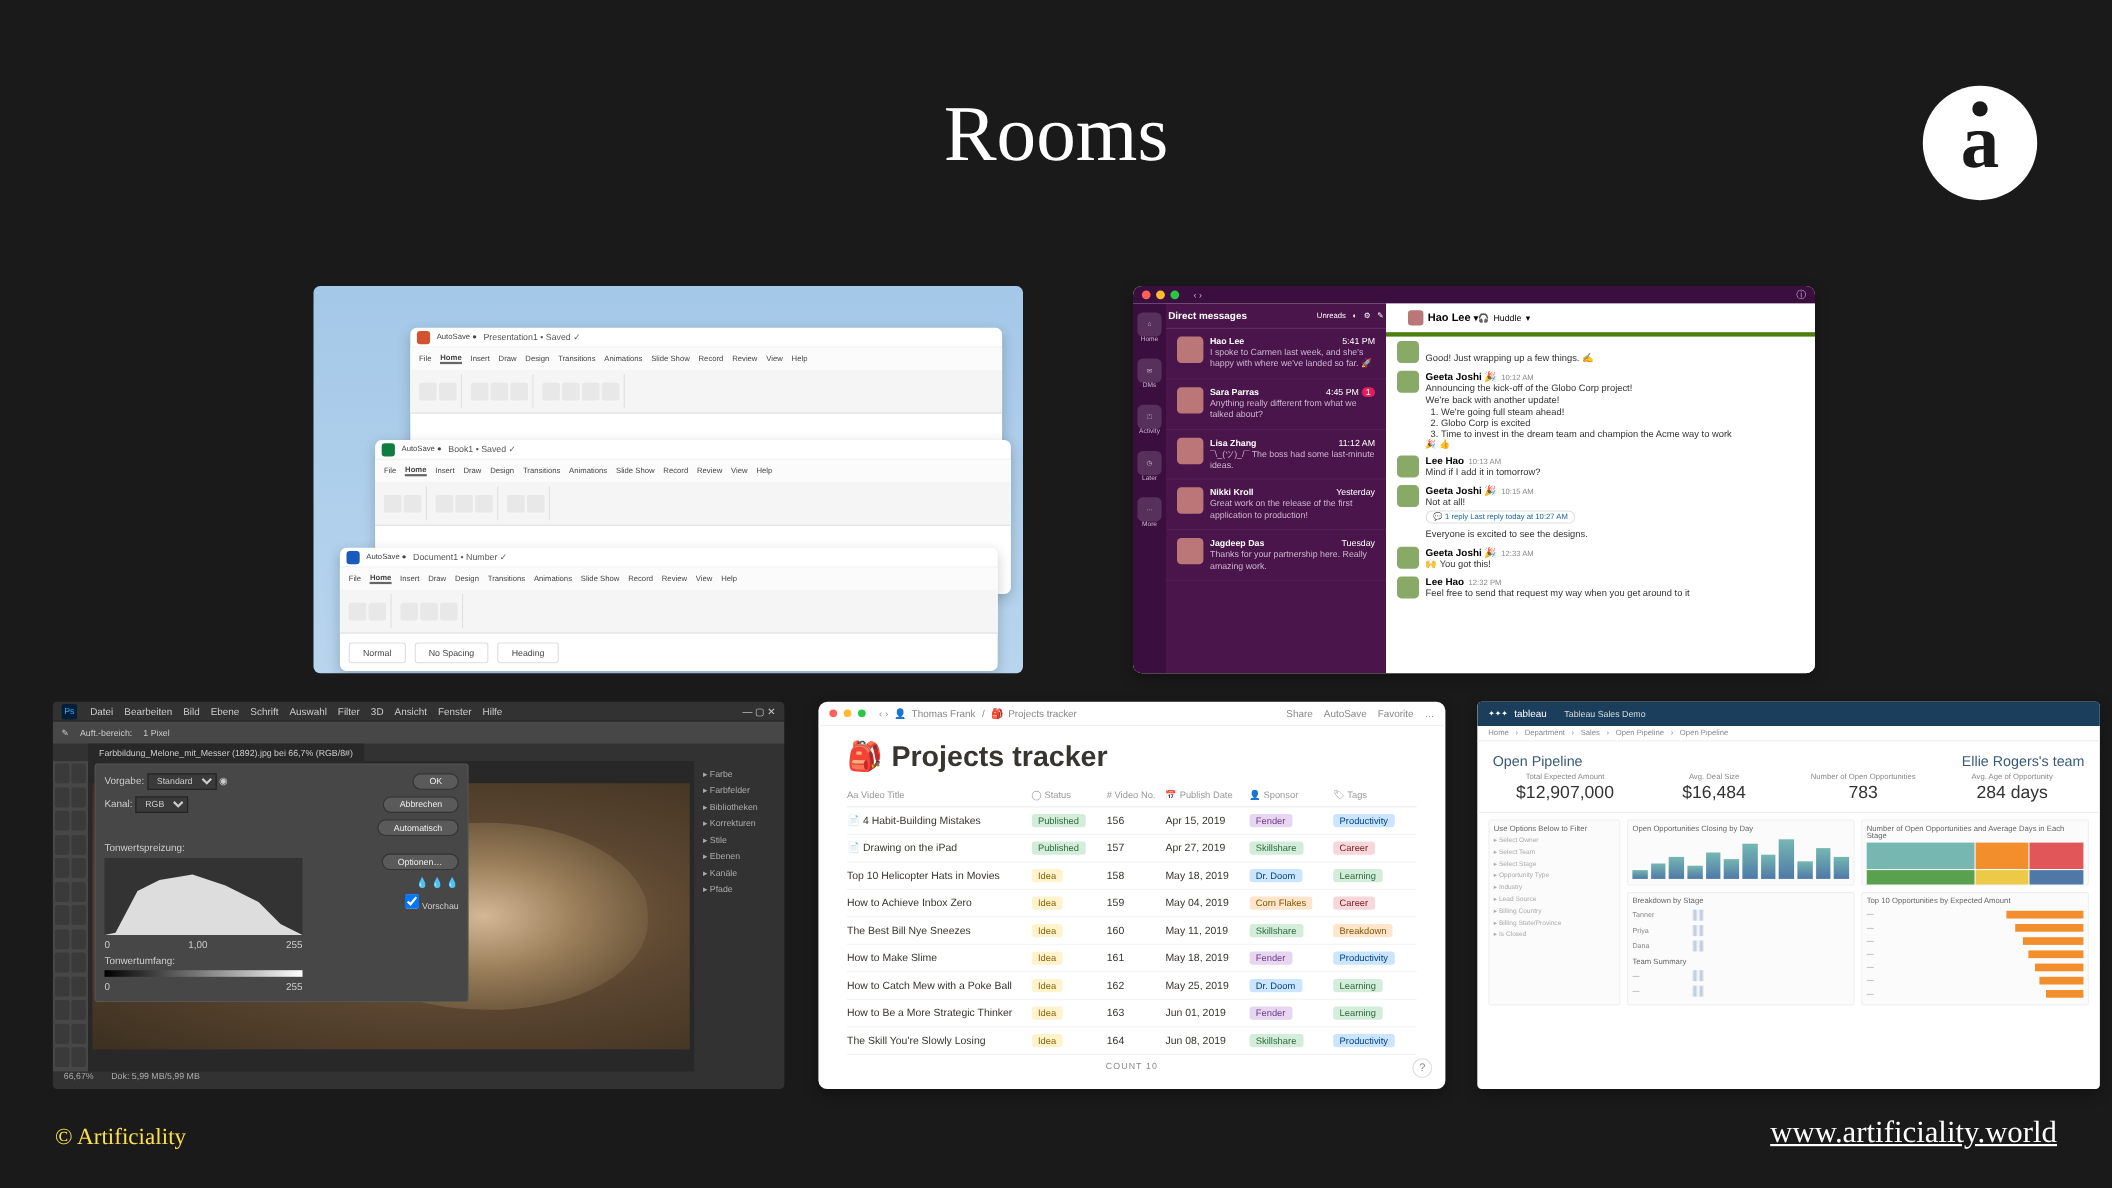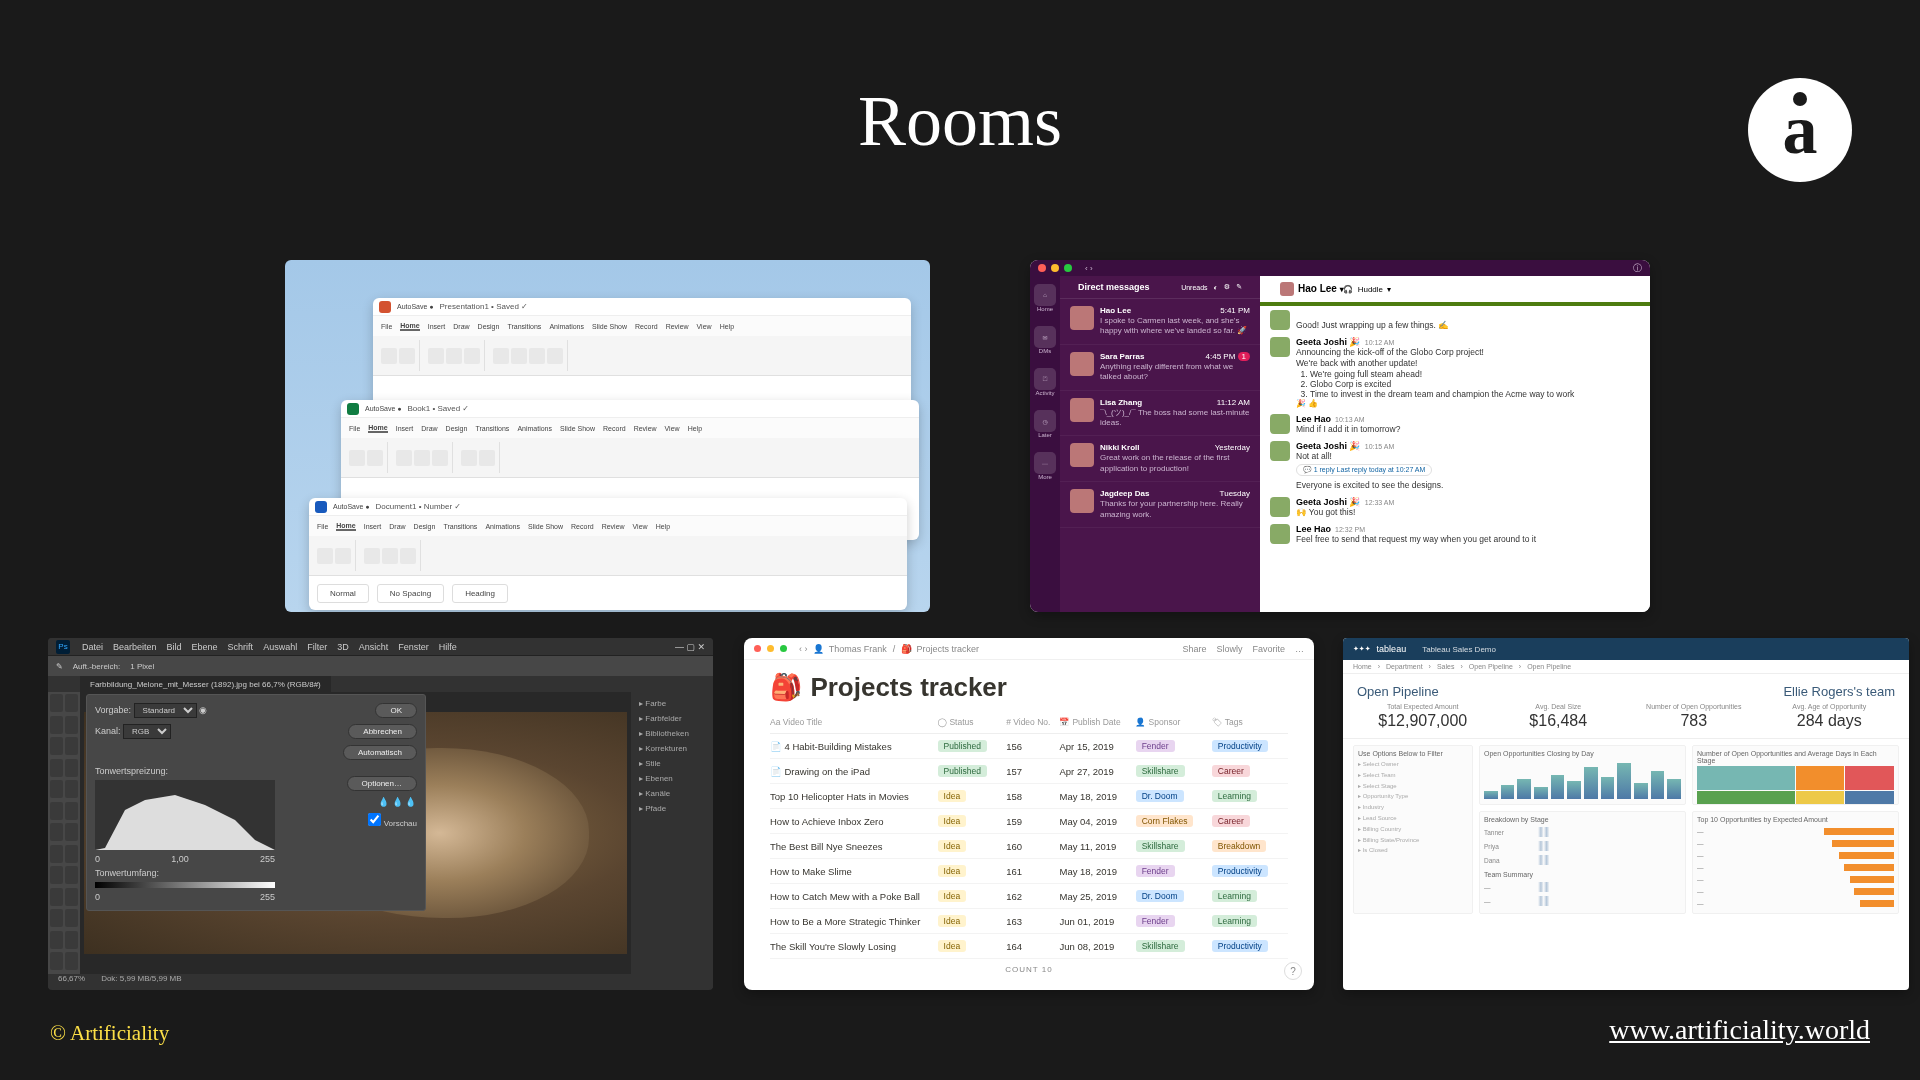--- a/index.html
+++ b/index.html
@@ -34,21 +34,21 @@
 .word-style { padding:4px 12px; border:1px solid #ddd; border-radius:3px; font-size:8px; background:#fff;}
 
 
 .slack-card { position:absolute; top:260px; left:1030px; width:620px; height:352px; background:#fff; border-radius:8px; overflow:hidden; display:flex; flex-direction:column; box-shadow:0 4px 12px rgba(0,0,0,.3);}
 .slack-top { height:16px; background:#3a0e3f; display:flex; align-items:center; padding:0 8px; gap:5px;}
 .tl { width:8px; height:8px; border-radius:4px;}
 .slack-body { flex:1; display:flex; min-height:0;}
 .slack-far { width:30px; background:#3a0e3f; display:flex; flex-direction:column; align-items:center; gap:14px; padding-top:8px; color:#cbb4cf; font-size:6px;}
 .slack-far .icn { width:22px; height:22px; border-radius:5px; background:rgba(255,255,255,.15); display:flex; align-items:center; justify-content:center;}
 .slack-left { width:200px; background:#4a154b; color:#fff; display:flex; flex-direction:column; font-size:9px;}
-.slack-left-hdr { padding:6px 18px; border-bottom:1px solid rgba(255,255,255,.1); display:flex; align-items:center; justify-content:space-between; font-weight:600;}
+.slack-left-hdr { padding:6px 2px; border-bottom:1px solid rgba(255,255,255,.1); display:flex; align-items:center; justify-content:space-between; font-weight:600;}
 .slack-dm { display:flex; gap:6px; padding:7px 10px; border-bottom:1px solid rgba(255,255,255,.05);}
 .slack-dm .av { width:24px; height:24px; border-radius:4px; background:#b77; flex:none;}
 .slack-dm .bd { flex:1; min-width:0;}
 .slack-dm .nm { display:flex; justify-content:space-between; font-size:8px;}
 .slack-dm .tx { font-size:8px; color:#cbb4cf; line-height:1.3; margin-top:1px;}
 .slack-right { flex:1; background:#fff; display:flex; flex-direction:column; min-width:0;}
 .slack-right-hdr { padding:6px 20px; border-bottom:4px solid #4d7c0f; display:flex; justify-content:flex-start; font-size:10px; font-weight:600;}
 .slack-msgs { flex:1; overflow:hidden; padding:4px 10px;}
 .slack-msg { display:flex; gap:6px; margin-bottom:6px; font-size:9px;}
 .slack-msg .av { width:20px; height:20px; border-radius:4px; background:#8a6; flex:none;}
@@ -512,21 +512,21 @@
   <div class="notion-top">
     <span class="tl" style="background:#ff5f57;width:7px;height:7px;border-radius:4px"></span>
       <span class="tl" style="background:#febc2e;width:7px;height:7px;border-radius:4px"></span>
       <span class="tl" style="background:#28c840;width:7px;height:7px;border-radius:4px"></span>
     <span style="margin-left:6px">‹ ›</span>
     <span class="crumb">👤 <span>Thomas Frank</span></span> 
       <span>/</span>
     <span class="crumb">🎒 <span>Projects tracker</span></span>
     <span class="right" id="notion-top-right">
         <span>Share</span>
-        <span>Slowly</span>
+        <span>AutoSave</span>
         <span>Favorite</span>
         <span>…</span>
       </span>
   </div>
   <div class="notion-title">
       <span>🎒</span>
       <span>Projects tracker</span>
     </div>
   <div class="notion-table">
     <div class="notion-hdr" id="notion-hdr">

